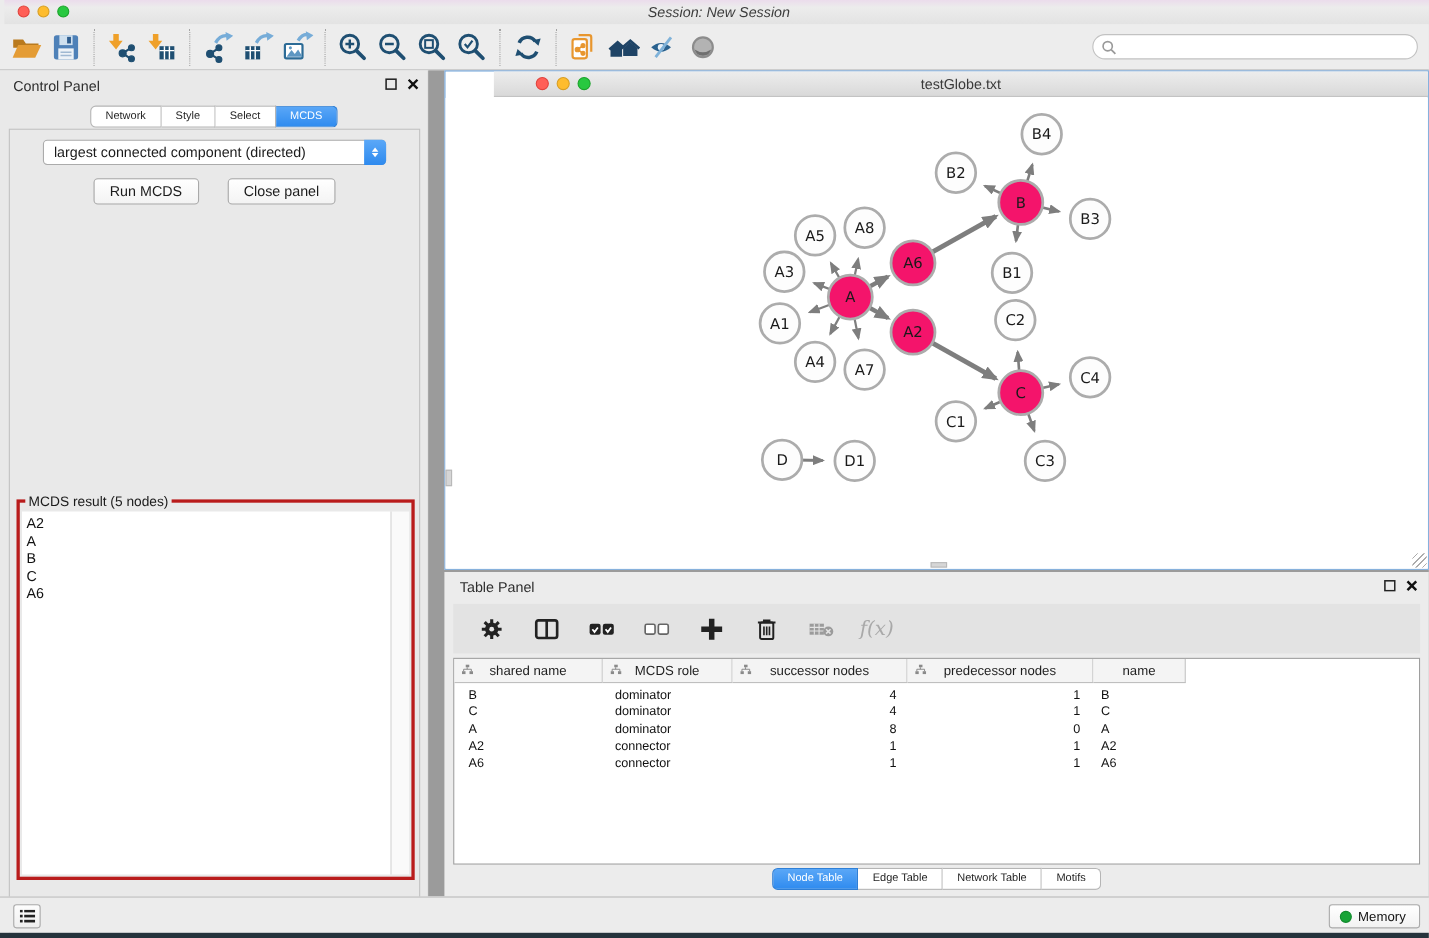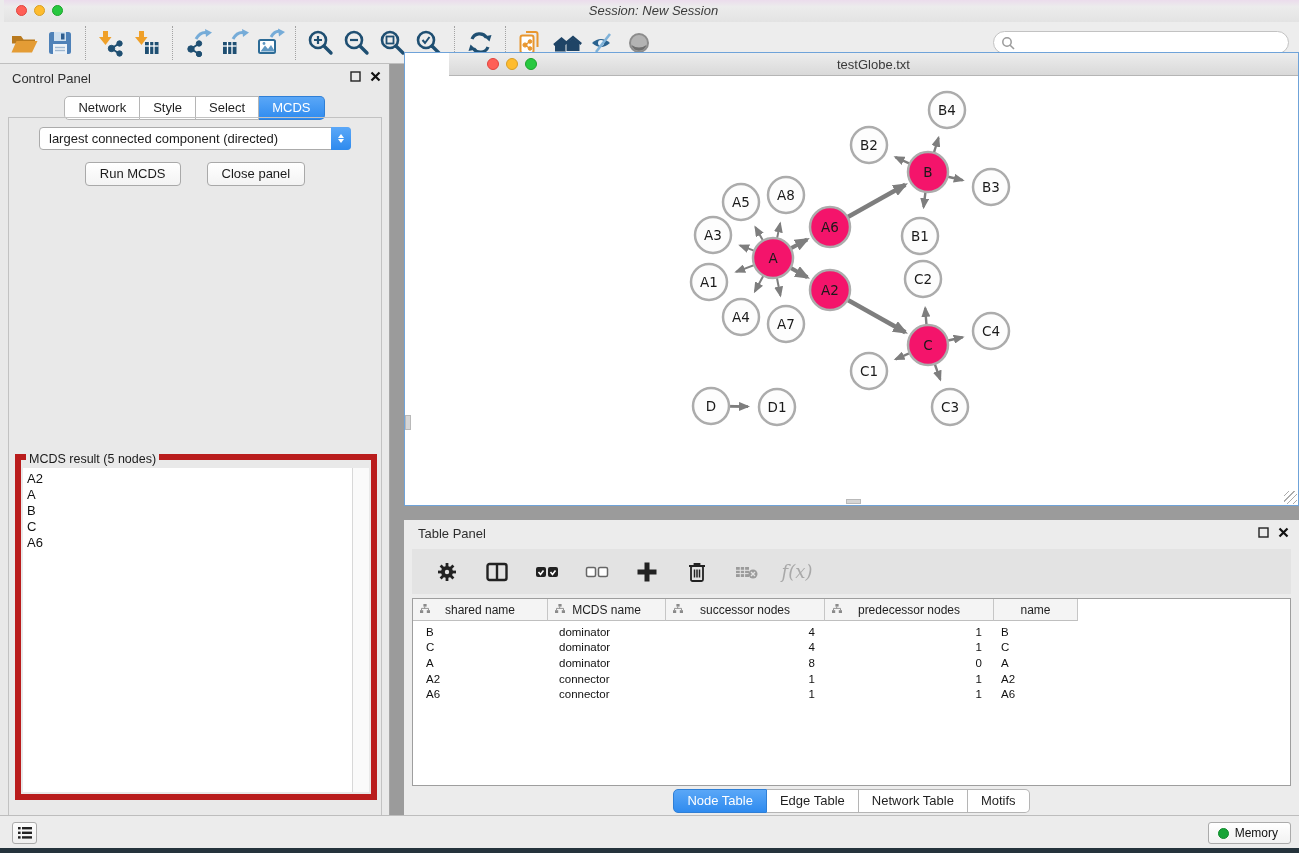--- a/index.html
+++ b/index.html
@@ -27,52 +27,52 @@
   .search-field input { border:none; outline:none; flex:1; font-size:12px; background:transparent; margin-left:4px; }
 
   
   .control-panel { position:absolute; left:0; top:64px; width:390px; height:751px;
     background:#E9E9E9; border-right:1px solid #A6A6A6; }
   .panel-header { position:absolute; left:0; top:0; width:100%; height:28px; }
   .panel-title { position:absolute; left:12px; top:7px; font-size:13px; color:#2E2E2E; }
   .panel-icons { position:absolute; right:8px; top:7px; display:flex; gap:9px; align-items:center; }
   .cp-tabs { position:absolute; left:0; top:32px; width:100%; display:flex; justify-content:center; }
   .seg { background:#FFF; border:1px solid #B5B5B5; border-left:none; padding:3px 13px 4px 13px;
-    font-size:13px; color:#1F1F1F; white-space:nowrap; }
+    font-size:10px; color:#1F1F1F; white-space:nowrap; }
   .seg:first-child { border-left:1px solid #B5B5B5; border-radius:5px 0 0 5px; }
   .seg:last-child { border-radius:0 5px 5px 0; }
   .seg.active { background:linear-gradient(#5AA7F7,#2F8BEF); color:#FFF; border-color:#2F7FD6; }
   .cp-content { position:absolute; left:8px; top:53px; width:374px; height:753px; border:1px solid #C2C2C2; }
   .opt-label { margin-top:17px; text-align:center; font-size:13px; color:#1E1E1E; }
   .criterion-select { position:relative; margin:9px auto 0 auto; width:312px; height:23px; background:#FFF;
     border:1px solid #ABABAB; border-radius:4px; font-size:13px; color:#1B1B1B;
     display:flex; align-items:center; padding-left:9px; }
   .criterion-select .stepper { position:absolute; right:-1px; top:-1px; width:20px; height:23px;
     background:linear-gradient(#5BA8F8,#2E8AEE); border-radius:0 4px 4px 0; display:flex;
     flex-direction:column; align-items:center; justify-content:center; gap:1px; }
   .stepper i { width:0; height:0; border-left:3.5px solid transparent; border-right:3.5px solid transparent; }
   .stepper i.up { border-bottom:4px solid #FFF; }
   .stepper i.down { border-top:4px solid #FFF; }
   .btn-row { margin-top:12px; display:flex; justify-content:center; gap:26px; }
   .pbtn { background:linear-gradient(#FFFFFF,#F3F3F3); border:1px solid #A9A9A9; border-radius:4px;
     font-size:13px; color:#1B1B1B; padding:3px 14px 4px 14px; font-family:"Liberation Sans",sans-serif; }
   .result-box { position:absolute; left:6px; top:336px; width:362px; height:346px;
-    border:6px solid #b91c1c; background:#E9E9E9; }
+    border:3px solid #b91c1c; background:#E9E9E9; }
   .result-legend { position:absolute; left:5px; top:-8px; background:#E9E9E9; padding:0 3px;
     font-size:12.5px; color:#1B1B1B; }
   .result-list { position:absolute; left:2px; top:8px; right:19px; bottom:2px; background:#FFF;
     font-size:13px; color:#111; padding:3px 0 0 4px; line-height:16px; overflow:hidden; }
   .result-scroll { position:absolute; right:2px; top:8px; width:17px; bottom:2px; background:#FAFAFA;
     border-left:1px solid #D8D8D8; }
 
   
   .desktop { position:absolute; left:390px; top:64px; width:909px; height:751px; background:#9B9B9B; }
 
   
-  .network-window { position:absolute; left:404px; top:52px; width:895px; height:454px;
+  .network-window { position:absolute; left:404px; top:64px; width:895px; height:454px;
     background:#FFF; border:1px solid #6FA3D9;padding-left:44px; }
   .nw-titlebar { position:relative; height:23px; background:linear-gradient(#EDEDED,#D9D9D9);
     border-bottom:1px solid #B5B5B5; }
   .nw-lights { position:absolute; left:38px; top:5px; display:flex; gap:7px; }
   .nw-lights .tl { width:12px; height:12px; }
   .nw-title { position:absolute; left:0; right:0; top:0; height:23px; line-height:23px; text-align:center;
     font-size:13px; color:#3A3A3A; }
   .graph-area { position:absolute; left:0; top:24px; right:0; bottom:0; background:#FFF; }
   .nub-left { position:absolute; left:0; top:338px; width:6px; height:15px; background:#D6D6D6; border:1px solid #B9B9B9; }
   .nub-bottom { position:absolute; left:441px; bottom:1px; width:15px; height:5px; background:#D6D6D6; border:1px solid #B9B9B9; }
@@ -537,21 +537,21 @@
         </div>
         <div class="th" style="width: 118px;">
           <svg class="hicon" width="10" height="9" viewBox="0 0 10 9">
             <g fill="#8A8A8A">
               <rect x="3.4" y="0" width="3.2" height="2.6"></rect>
               <rect x="0" y="6.2" width="3.2" height="2.8"></rect>
               <rect x="6.8" y="6.2" width="3.2" height="2.8"></rect>
               <path d="M4.7 2.6 v1.8 M1.5 6.2 V4.4 H8.5 v1.8" stroke="#8A8A8A" stroke-width="0.9" fill="none"></path>
             </g>
           </svg>
-          <span>MCDS name</span>
+          <span>MCDS role</span>
         </div>
         <div class="th" style="width: 159px;">
           <svg class="hicon" width="10" height="9" viewBox="0 0 10 9">
             <g fill="#8A8A8A">
               <rect x="3.4" y="0" width="3.2" height="2.6"></rect>
               <rect x="0" y="6.2" width="3.2" height="2.8"></rect>
               <rect x="6.8" y="6.2" width="3.2" height="2.8"></rect>
               <path d="M4.7 2.6 v1.8 M1.5 6.2 V4.4 H8.5 v1.8" stroke="#8A8A8A" stroke-width="0.9" fill="none"></path>
             </g>
           </svg>

